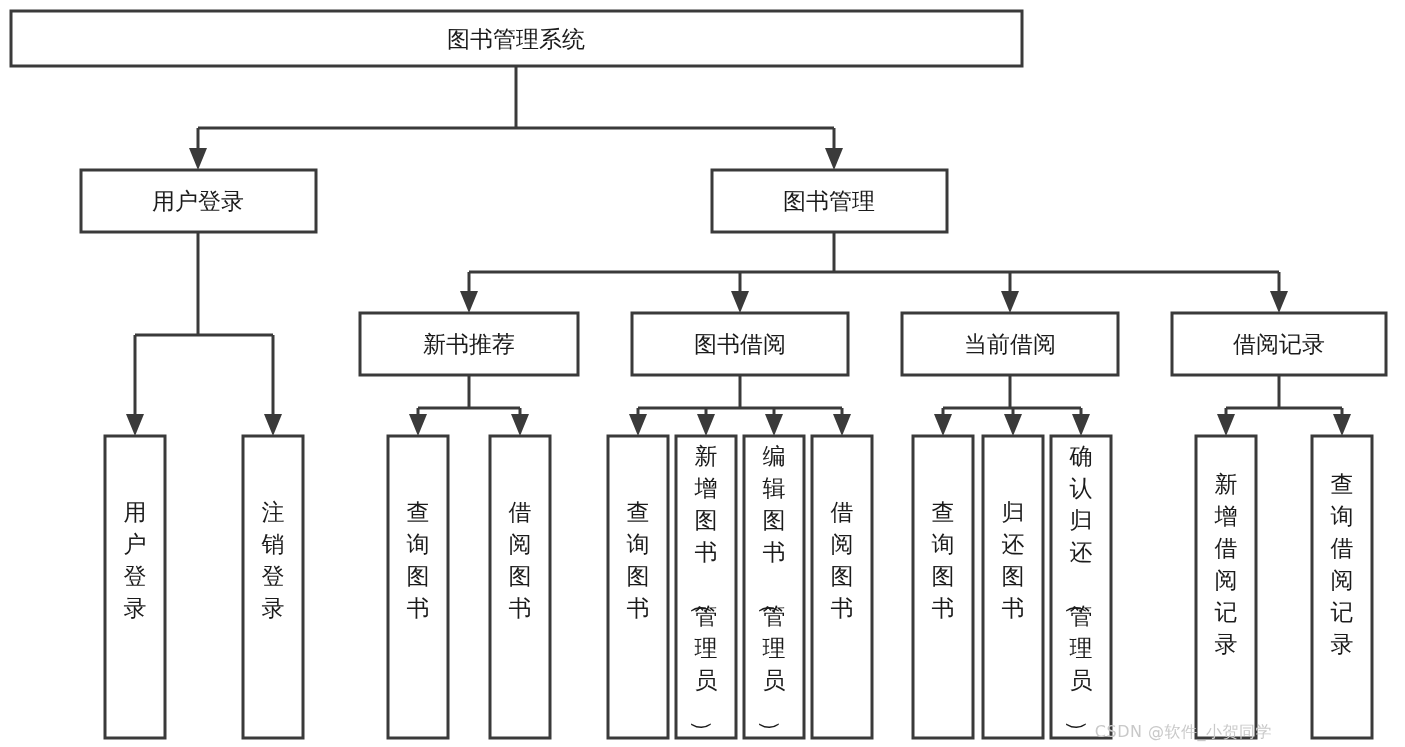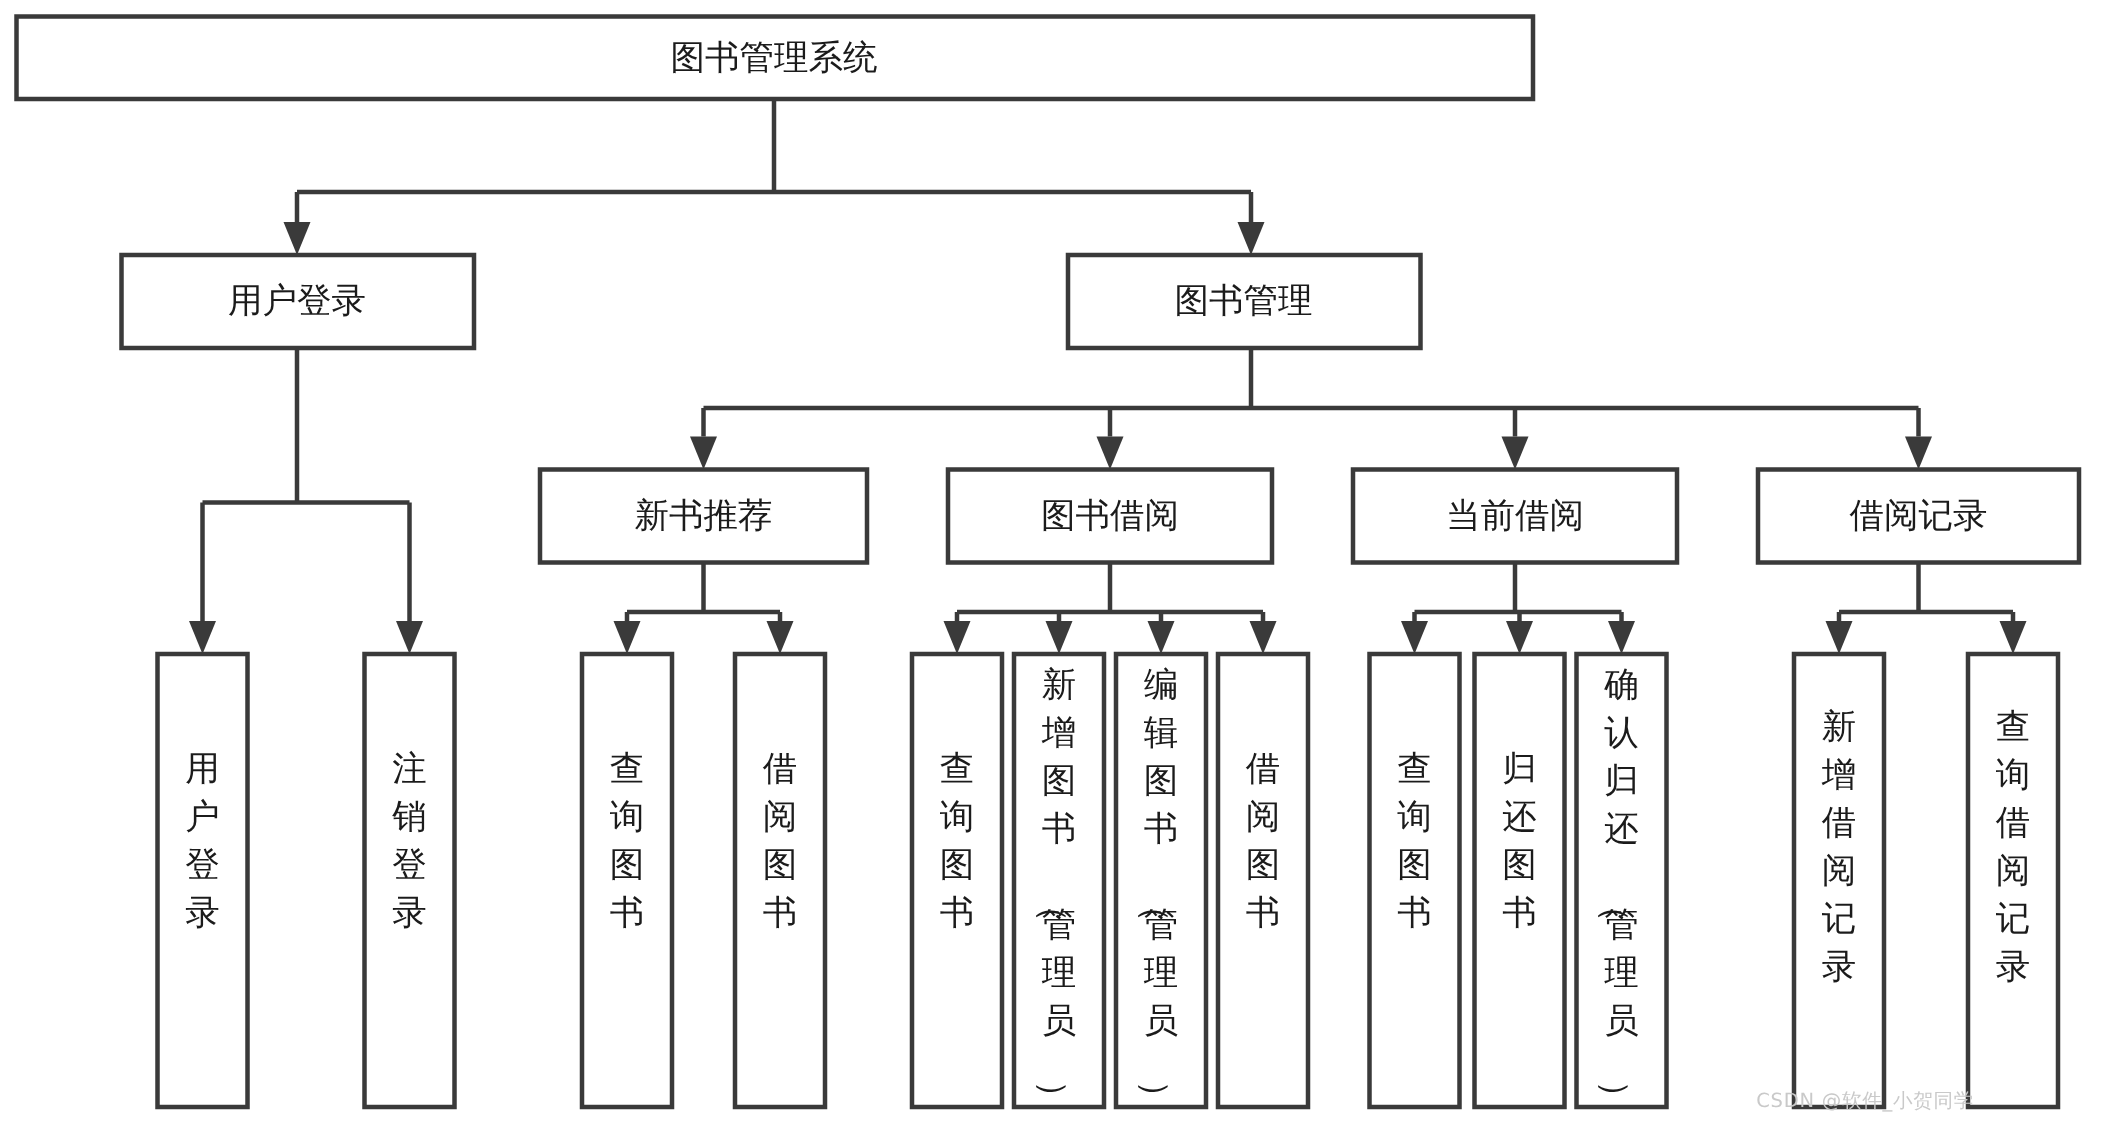--- a/index.html
+++ b/index.html
@@ -12,21 +12,20 @@
     width: 1405px;
     height: 747px;
     overflow: hidden;
     font-family: "DejaVu Sans", "Liberation Sans", sans-serif;
   }
   #diagram-root {
     position: relative;
     width: 1280px;
     height: 747px;
     background: #ffffff;
-    padding-left: 44px;
   }
   svg.diagram-canvas {
     position: absolute;
     top: 0;
     left: 0;
     width: 1405px;
     height: 747px;
     display: block;
   }
   .node-box {
@@ -56,21 +55,21 @@
   }
   .arrow-head {
     fill: #3a3a3a;
     stroke: none;
   }
   .watermark {
     position: absolute;
     right: 8px;
     bottom: 4px;
     color: #c9c9c9;
-    font-size: 13px;
+    font-size: 16px;
     font-family: "DejaVu Sans", "Liberation Sans", sans-serif;
     white-space: nowrap;
     letter-spacing: 0.5px;
     pointer-events: none;
   }
 </style>
 </head>
 <body>
 
 <div id="diagram-root">

